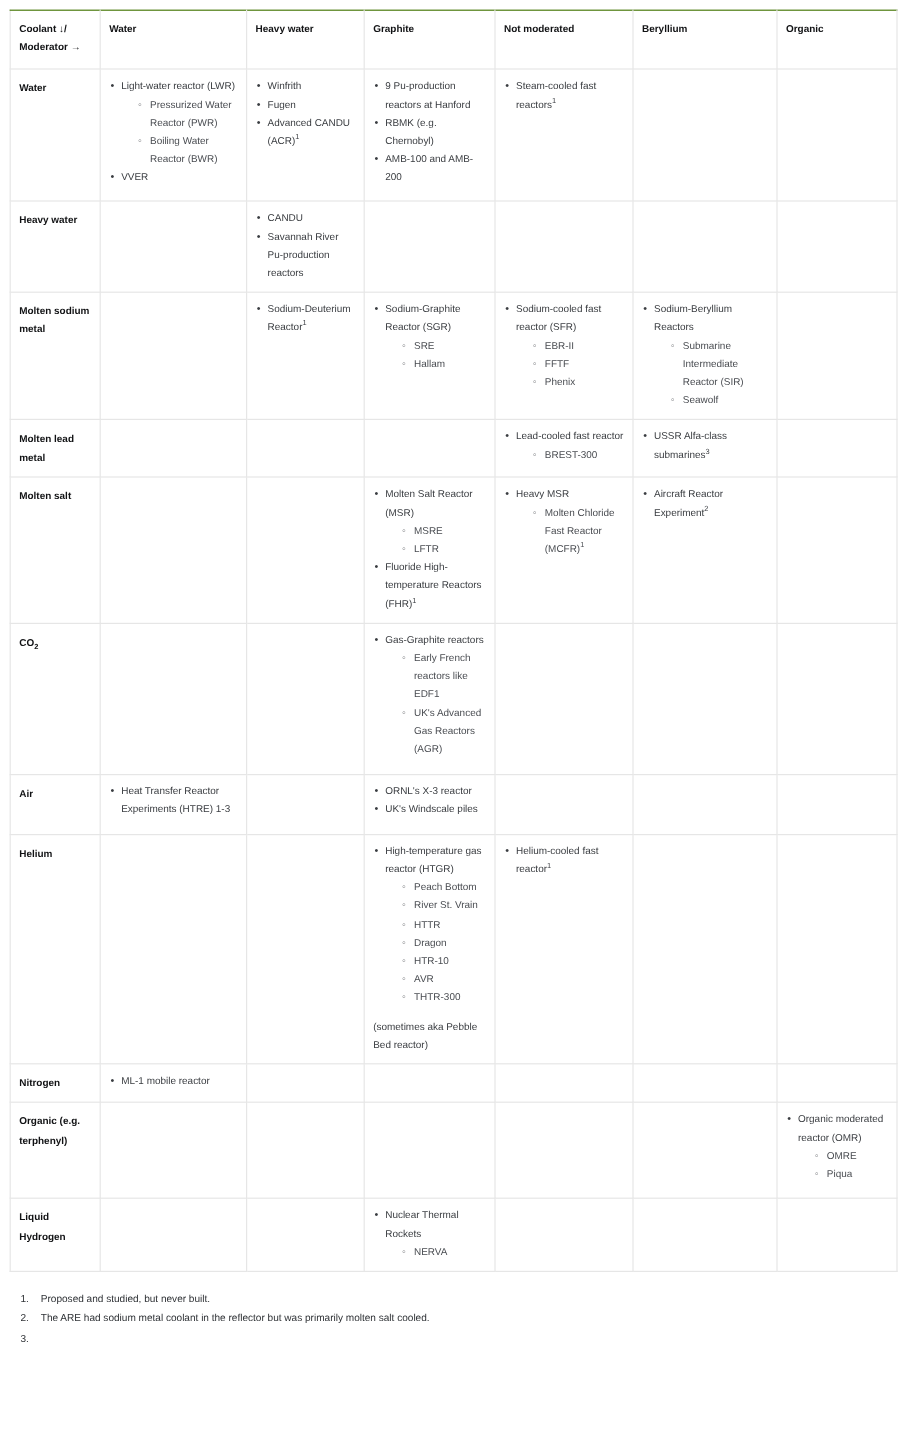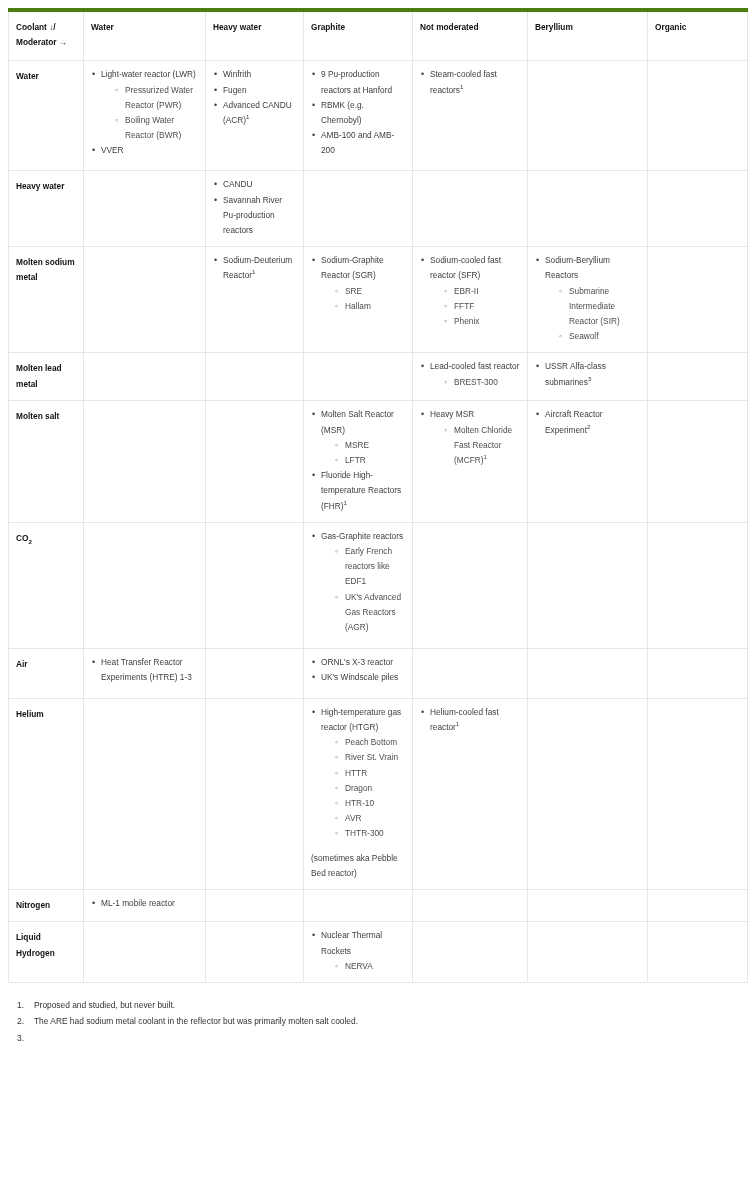--- a/index.html
+++ b/index.html
@@ -32,21 +32,21 @@
     vertical-align: top;
     padding: 6px 7px 8px 7px;
     text-align: left;
   }
   table.matrix thead th {
     font-weight: bold;
     font-size: 8.3px;
     color: #111214;
     padding-top: 8px;
     padding-bottom: 10px;
-    border-top: 4px solid #4d7c0f;
+    border-top: 1px solid #4d7c0f;
   }
   table.matrix tbody th.rowhead {
     font-weight: bold;
     color: #111214;
     font-size: 8.3px;
     padding-top: 8px;
   }
   
   col.c0 { width: 75px; }
   col.c1 { width: 122px; }
@@ -347,20 +347,36 @@
               <li><span class="txt">ML-1 mobile reactor</span></li>
             </ul>
           </td>
           <td></td>
           <td></td>
           <td></td>
           <td></td>
           <td></td>
         </tr>
         <tr>
+          <th class="rowhead" style="height: 80px;">Organic (e.g. terphenyl)</th>
+          <td></td>
+          <td></td>
+          <td></td>
+          <td></td>
+          <td></td>
+          <td>
+            <ul class="lvl1">
+              <li><span class="txt">Organic moderated reactor (OMR)</span><ul class="lvl2">
+                  <li><span class="txt">OMRE</span></li>
+                  <li><span class="txt">Piqua</span></li>
+                </ul></li>
+            </ul>
+          </td>
+        </tr>
+        <tr>
           <th class="rowhead" style="height: 48px;">Liquid Hydrogen</th>
           <td></td>
           <td></td>
           <td>
             <ul class="lvl1">
               <li><span class="txt">Nuclear Thermal Rockets</span><ul class="lvl2">
                   <li><span class="txt">NERVA</span></li>
                 </ul></li>
             </ul>
           </td>

